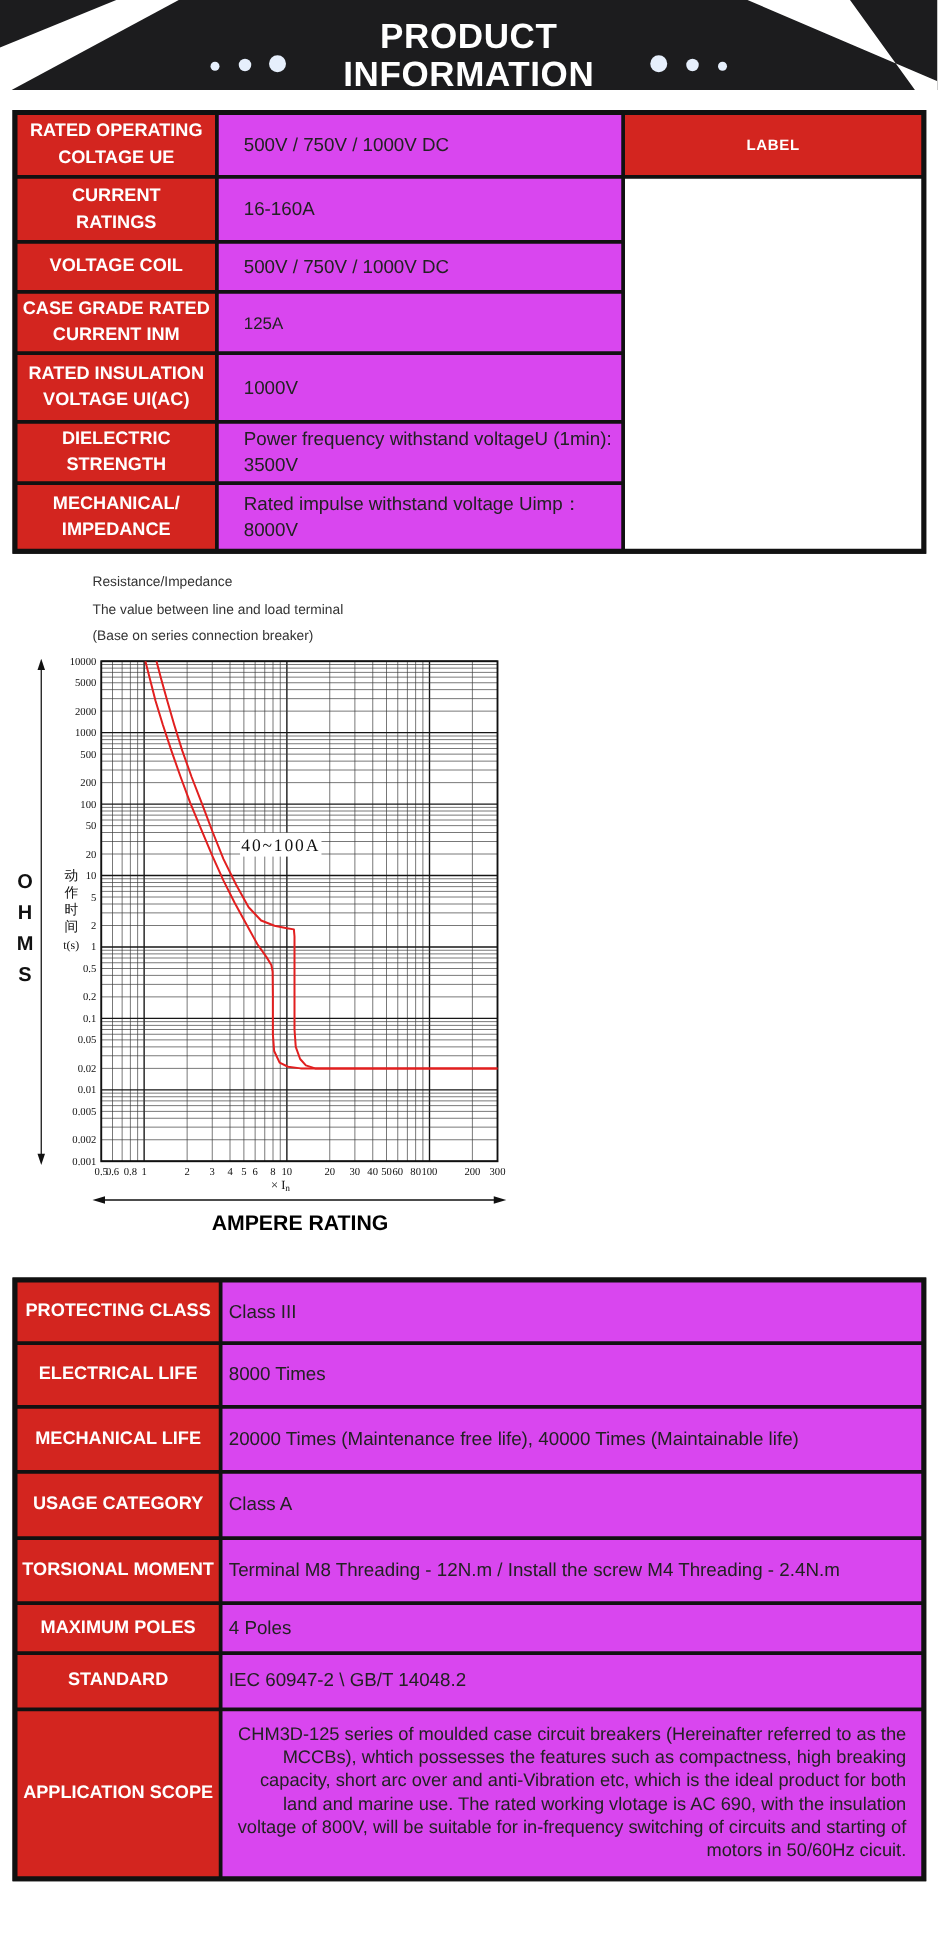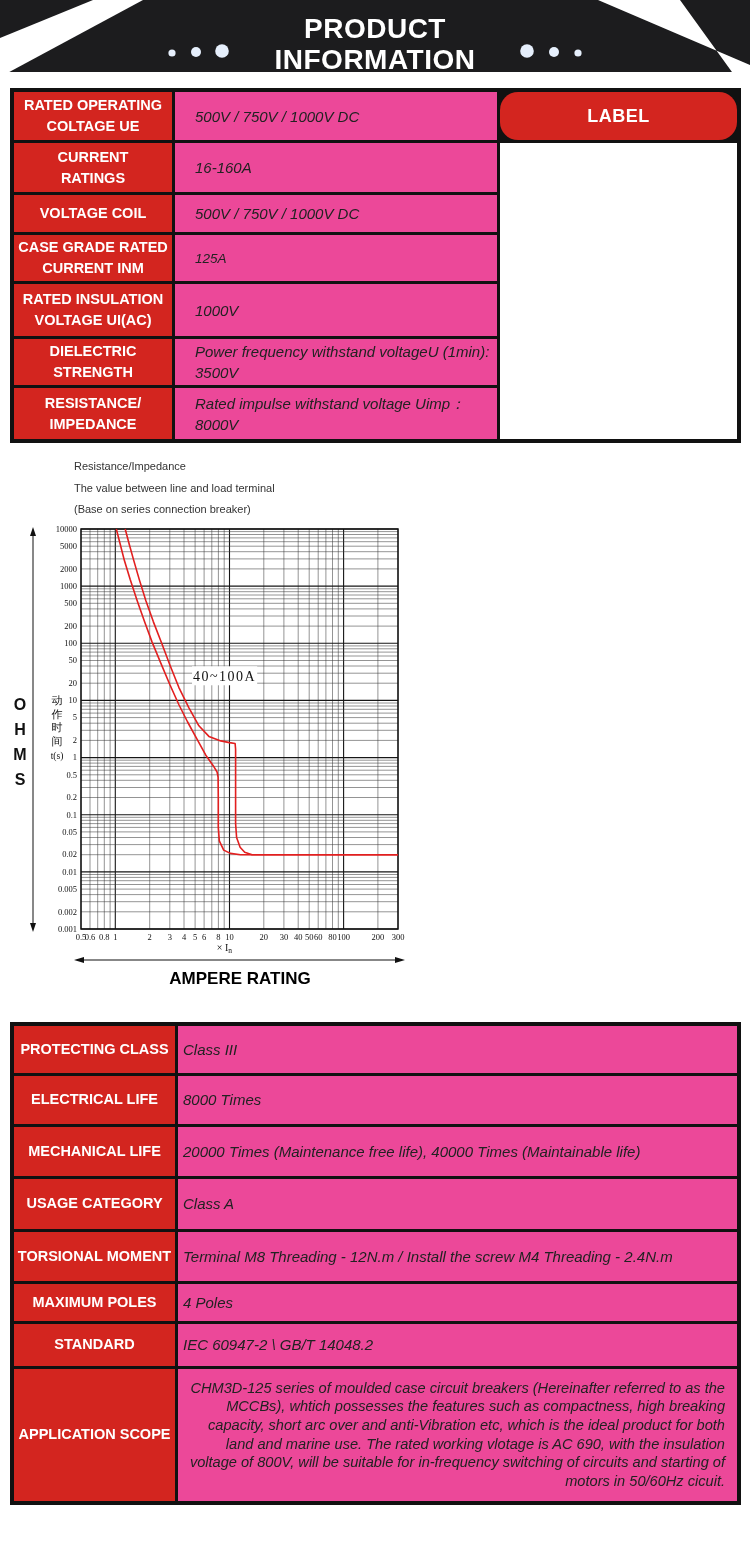--- a/index.html
+++ b/index.html
@@ -10,25 +10,25 @@
   .banner svg{position:absolute;left:0;top:0;}
   .banner-title{position:absolute;left:0;top:13px;width:100%;text-align:center;
     color:#fff;font-weight:bold;font-size:28px;line-height:31px;letter-spacing:.5px;}
 
   
   .spec-table{margin:16px 9px 0 10px;border:4px solid #111;background:#111;display:grid;gap:3px;}
   .t1{grid-template-columns:158px 322px 1fr;grid-template-rows:48px 49px 37px 46px 52px 46px 51px;}
   .t2{margin-top:22px;grid-template-columns:161px 1fr;grid-template-rows:47px 48px 49px 50px 49px 37px 42px 132px;}
   .lbl{background:#d3251f;color:#fff;font-weight:bold;font-size:14.5px;line-height:21px;
     display:flex;align-items:center;justify-content:center;text-align:center;white-space:pre-line;}
-  .val{background:#ec4899;color:#222;font-size:15px;line-height:21px;display:flex;align-items:center;
-    padding-left:20px;white-space:pre-line;font-style:italic;}
+  .val{background:#d946ef;color:#222;font-size:15px;line-height:21px;display:flex;align-items:center;
+    padding-left:20px;white-space:pre-line;}
   .t2 .val{padding-left:5px;}
-  .label-head{background:#d3251f;color:#fff;font-weight:bold;font-size:18px;letter-spacing:.5px;
-    display:flex;align-items:center;justify-content:center;grid-column:3;grid-row:1;border-radius:18px;}
+  .label-head{background:#d3251f;color:#fff;font-weight:bold;font-size:12px;letter-spacing:.5px;
+    display:flex;align-items:center;justify-content:center;grid-column:3;grid-row:1;}
   .label-empty{background:#fff;grid-column:3;grid-row:2 / span 6;}
   .val-big{align-items:center;font-size:14.6px;line-height:18.6px;padding:6px 12px 6px 6px;text-align:right;}
 
   
   .chart-heading{margin:13px 0 0 74px;font-size:11px;line-height:21.5px;color:#333;}
   .figure{position:relative;width:460px;height:478px;margin-top:1px;}
   .figure svg{position:absolute;left:0;top:0;}
 
   .footer-space{height:50px;}
 </style>
@@ -76,21 +76,21 @@
 
   <div class="lbl" style="grid-row:5">RATED INSULATION
 VOLTAGE UI(AC)</div>
   <div class="val" style="grid-row:5">1000V</div>
 
   <div class="lbl" style="grid-row:6">DIELECTRIC
 STRENGTH</div>
   <div class="val" style="grid-row:6">Power frequency withstand voltageU (1min):
 3500V</div>
 
-  <div class="lbl" style="grid-row:7">RESISTANCE/
+  <div class="lbl" style="grid-row:7">MECHANICAL/
 IMPEDANCE</div>
   <div class="val" style="grid-row:7">Rated impulse withstand voltage Uimp：
 8000V</div>
 </div>
 
 <div class="chart-heading">
   <div>Resistance/Impedance</div>
   <div>The value between line and load terminal</div>
   <div>(Base on series connection breaker)</div>
 </div>

